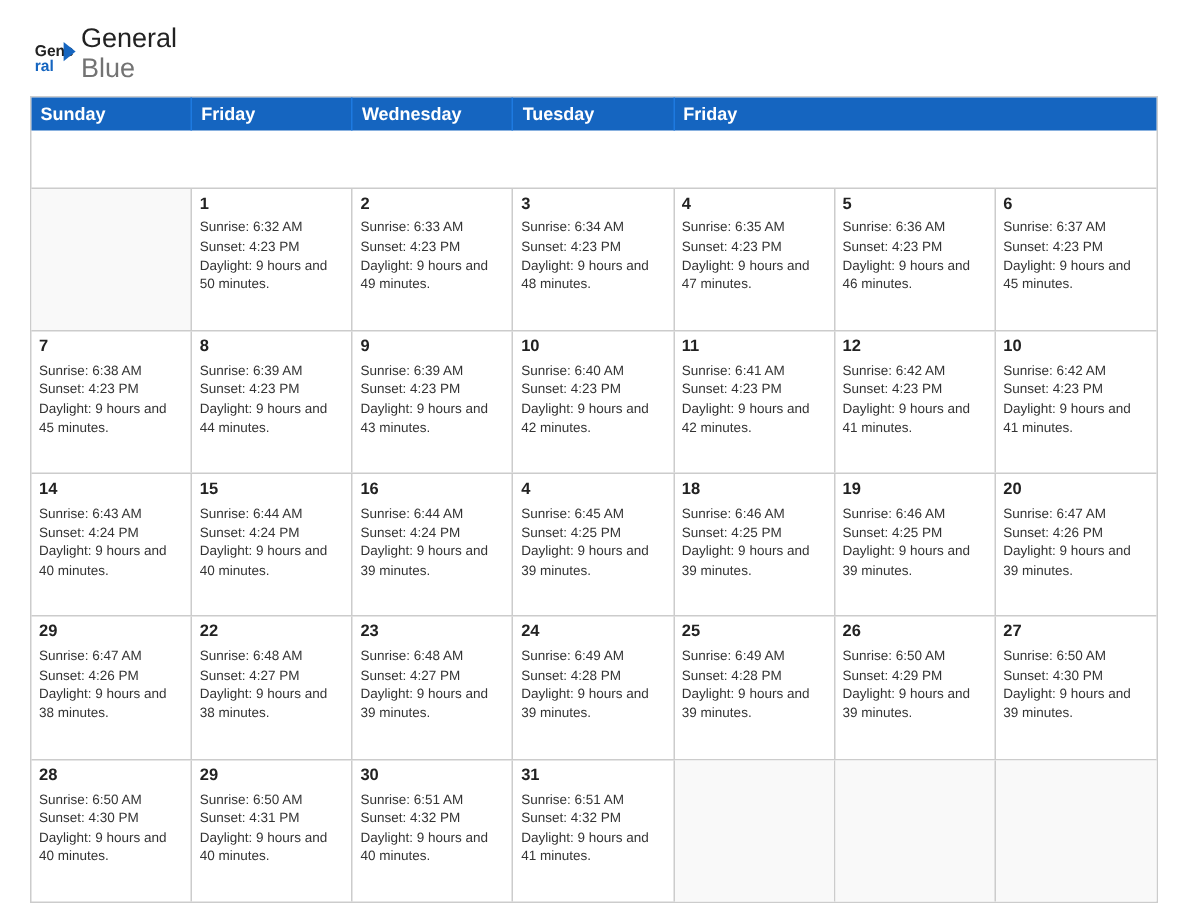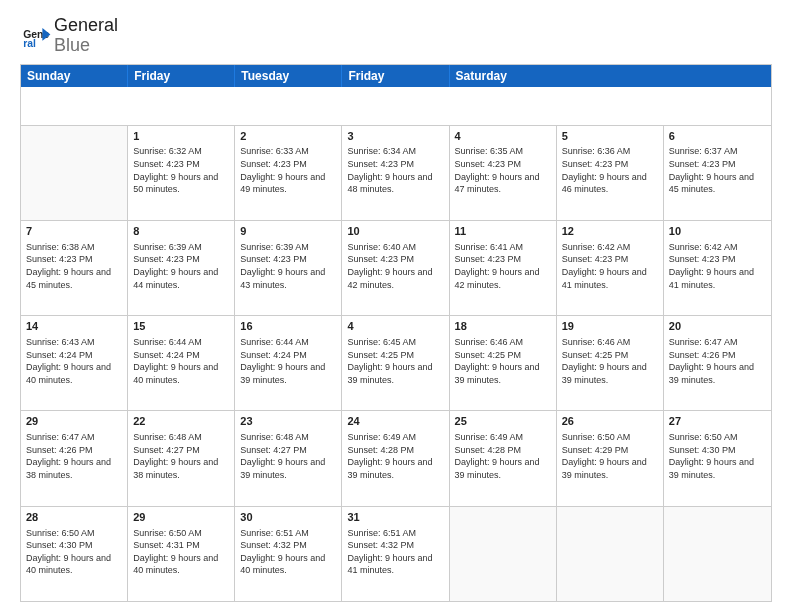--- a/index.html
+++ b/index.html
@@ -125,23 +125,23 @@
     <div class="title-block">
       <div class="month-title"></div>
       <div class="location"></div>
     </div>
   </div>
 
   <div class="calendar">
     <div class="cal-header-row">
     <div class="cal-header-cell">Sunday</div>
         <div class="cal-header-cell">Friday</div>
+        <div class="cal-header-cell">Wednesday</div>
         <div class="cal-header-cell">Tuesday</div>
         <div class="cal-header-cell">Friday</div>
-        <div class="cal-header-cell">Saturday</div>
       </div>
     <div class="cal-body">
     <div class="cal-row">
           <div class="cal-cell empty"></div>
           <div class="cal-cell">
             <div class="day-number">1</div>
         <div class="cell-info">
           Sunrise: 6:32 AM<br>
           Sunset: 4:23 PM<br>
           Daylight: 9 hours and 50 minutes.

